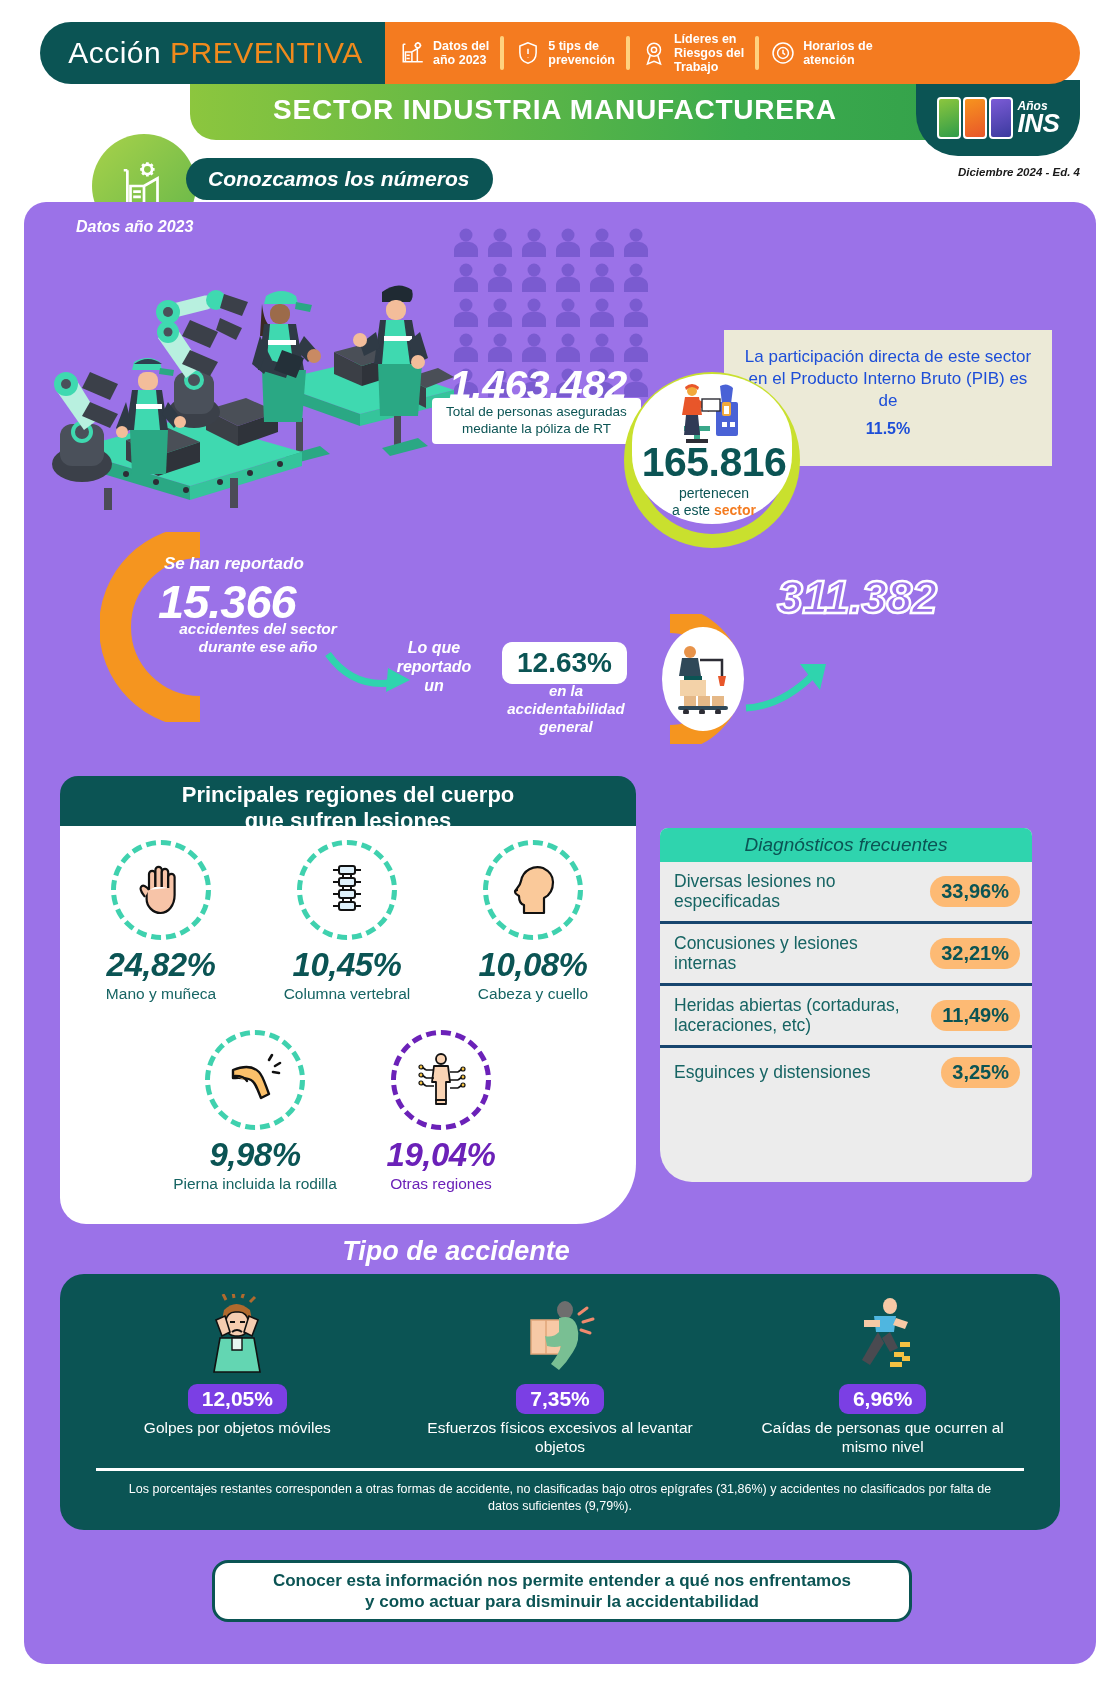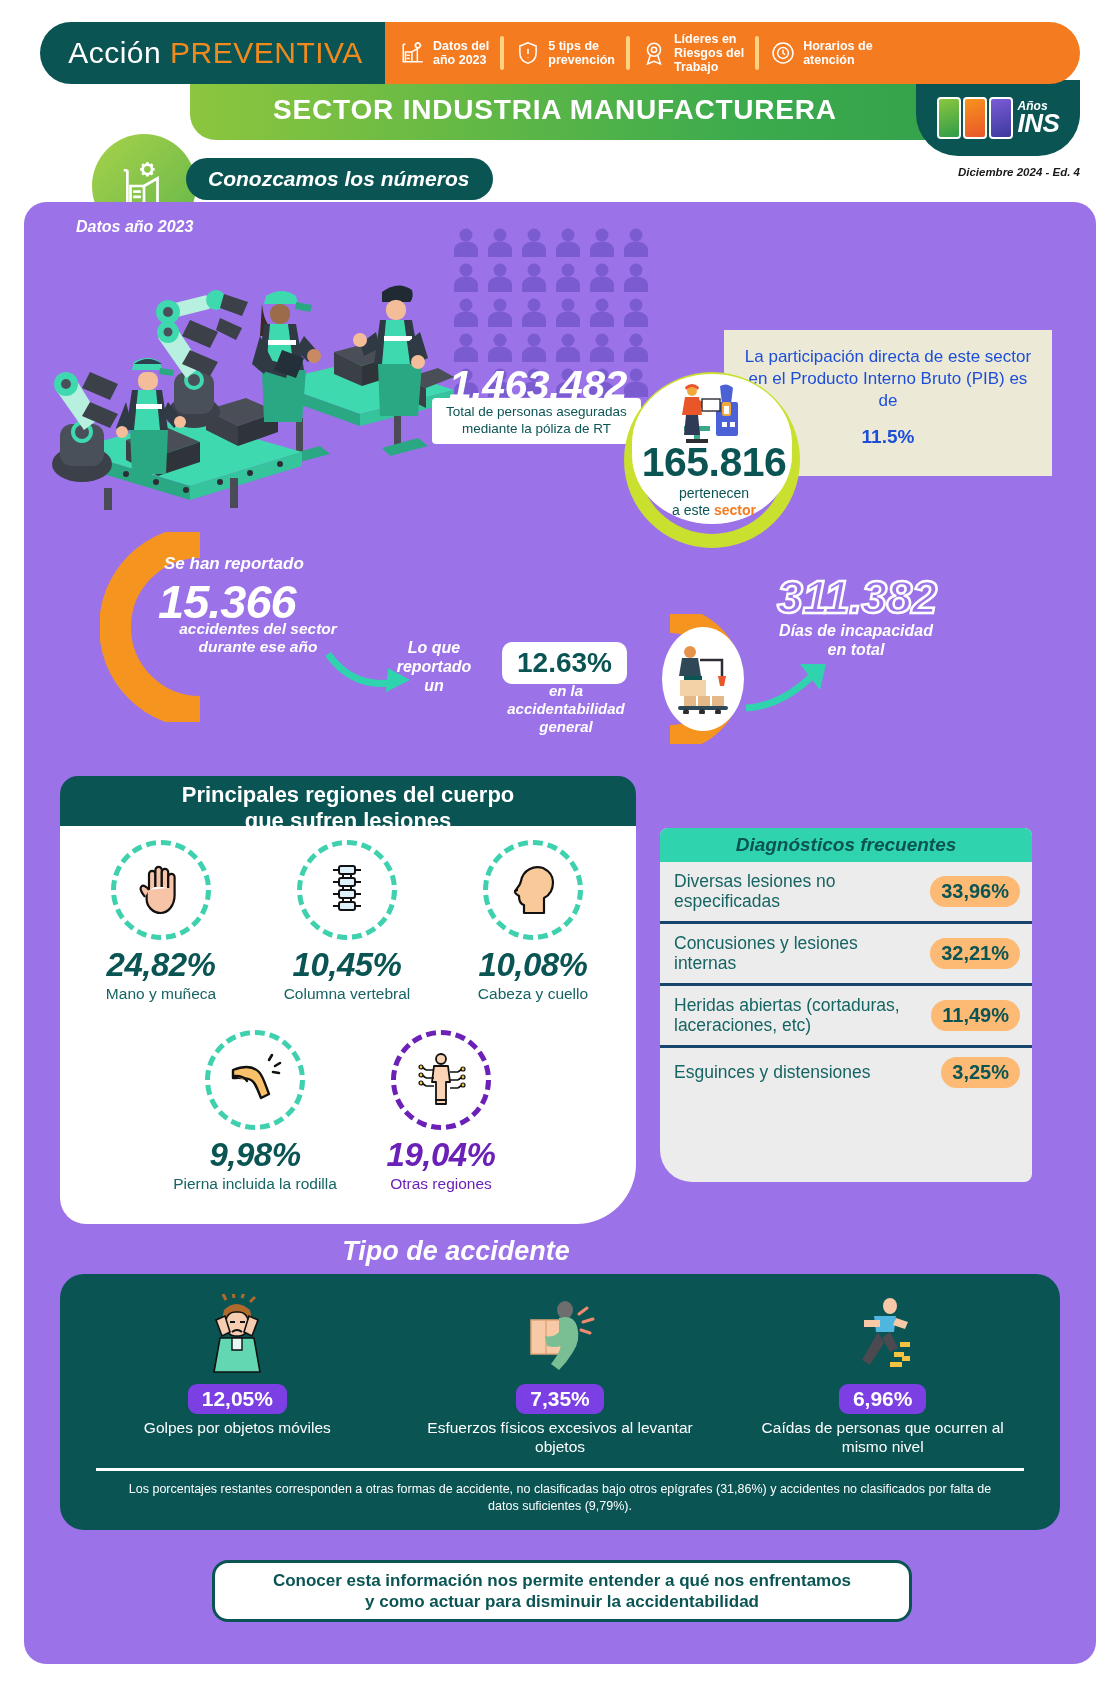--- a/index.html
+++ b/index.html
@@ -170,21 +170,21 @@
 
   
   .pib {
     position: absolute; left: 700px; top: 128px;
     width: 328px; min-height: 120px;
     background: #ecead7;
     padding: 16px 18px 26px 18px;
     text-align: center;
   }
   .pib p { color: #1d4ed8; font-size: 17px; line-height: 1.28; }
-  .pib .pct { font-weight: bold; font-size: 19px; margin-top: 14px; }
+  .pib .pct { font-weight: bold; font-size: 16px; margin-top: 8px; }
   .pib-tear {
     position: absolute; left: 700px; top: 242px; width: 328px; height: 26px;
   }
 
   
   .arcbox1 { position: absolute; left: 76px; top: 330px; width: 200px; height: 190px; }
   .rep-label {
     position: absolute; left: 140px; top: 352px;
     color:#fff; font-size: 17px; font-style: italic; font-weight: bold;
   }
@@ -266,21 +266,21 @@
   .diag {
     position: absolute; left: 636px; top: 626px;
     width: 372px; height: 354px;
     background: #ececec; border-radius: 8px 8px 8px 32px;
     overflow: hidden;
   }
   .diag-head {
     height: 34px; background: #2fd4ae;
     display: flex; align-items: center; justify-content: center;
   }
-  .diag-head span { color:#0b5454; font-size: 19px; font-weight: bold; font-style: italic; }
+  .diag-head span { color:#0b5454; font-size: 19px; font-weight: normal; font-style: italic; }
   .diag-row {
     display: flex; align-items: center; justify-content: space-between;
     padding: 9px 12px 9px 14px;
     border-bottom: 3px solid #17456e;
   }
   .diag-row:last-child { border-bottom: none; }
   .diag-name { color:#166463; font-size: 17.5px; line-height: 1.17; flex: 1; }
   .diag-val {
     background:#fdba74; border-radius: 16px; padding: 4px 11px;
     color:#0b5454; font-size: 20px; font-weight: bold; white-space: nowrap;
@@ -740,22 +740,20 @@
       <rect x="12" y="54" width="12" height="12" fill="#e5b887"></rect>
       <rect x="26" y="54" width="12" height="12" fill="#e5b887"></rect>
       <rect x="40" y="54" width="12" height="12" fill="#e5b887"></rect>
       <rect x="6" y="64" width="50" height="4" rx="2" fill="#2f4858"></rect>
       <circle cx="14" cy="70" r="3" fill="#2d2d35"></circle>
         <circle cx="30" cy="70" r="3" fill="#2d2d35"></circle>
         <circle cx="46" cy="70" r="3" fill="#2d2d35"></circle>
     </svg>
 
     <div class="dias-num">311.382</div>
-    <div class="dias-sub" style="white-space:pre-line">Días de incapacidad
-en total</div>
     <svg class="arrow2" viewBox="0 0 100 52">
       <path d="M4 48 Q40 46 72 14" fill="none" stroke="#2fd4ae" stroke-width="7"></path>
       <path d="M58 4 L84 4 L78 30 Z" fill="#2fd4ae"></path>
     </svg>
 
     <div class="lesion-head">
       <span style="white-space:pre-line">Principales regiones del cuerpo
 que sufren lesiones</span>
     </div>
     <div class="lesion-card rb">

